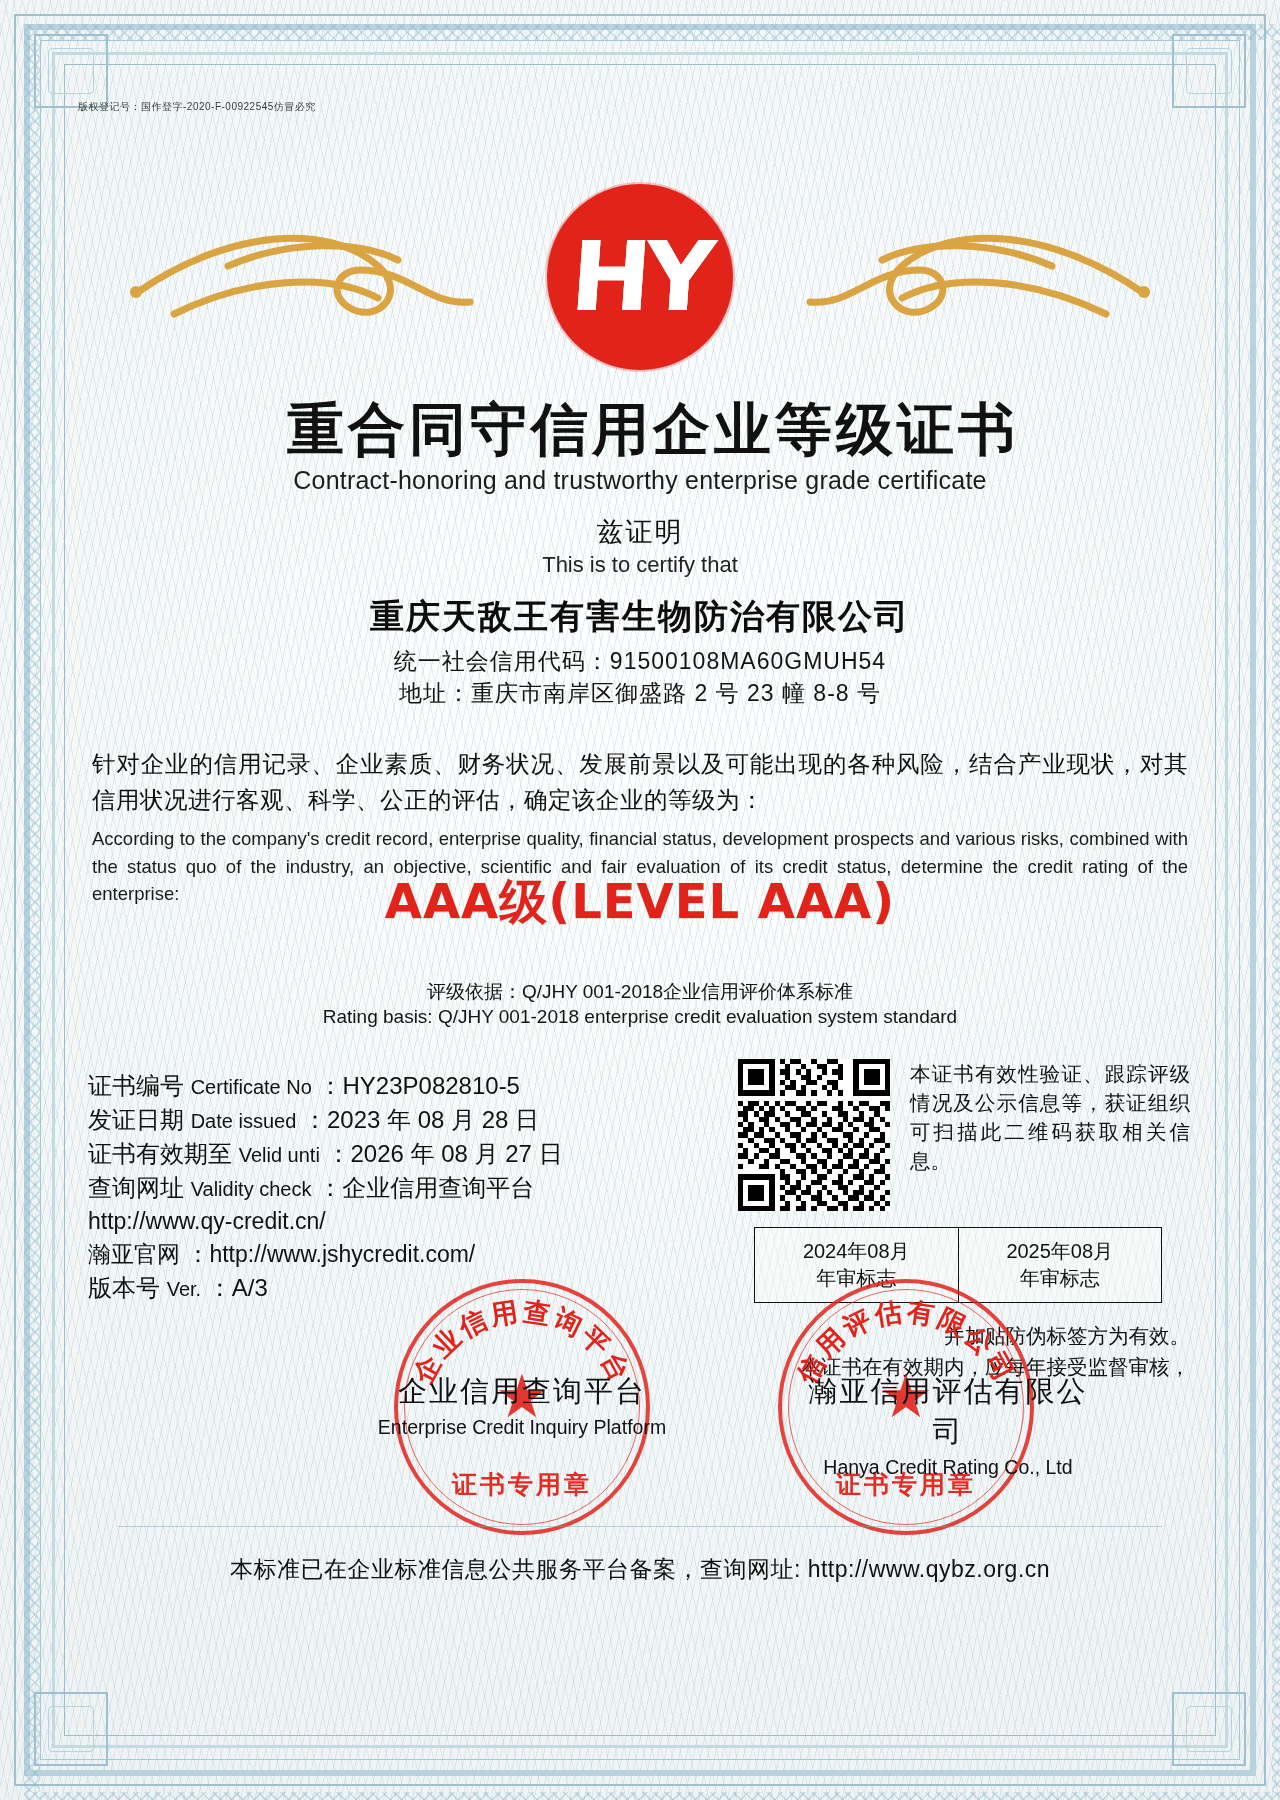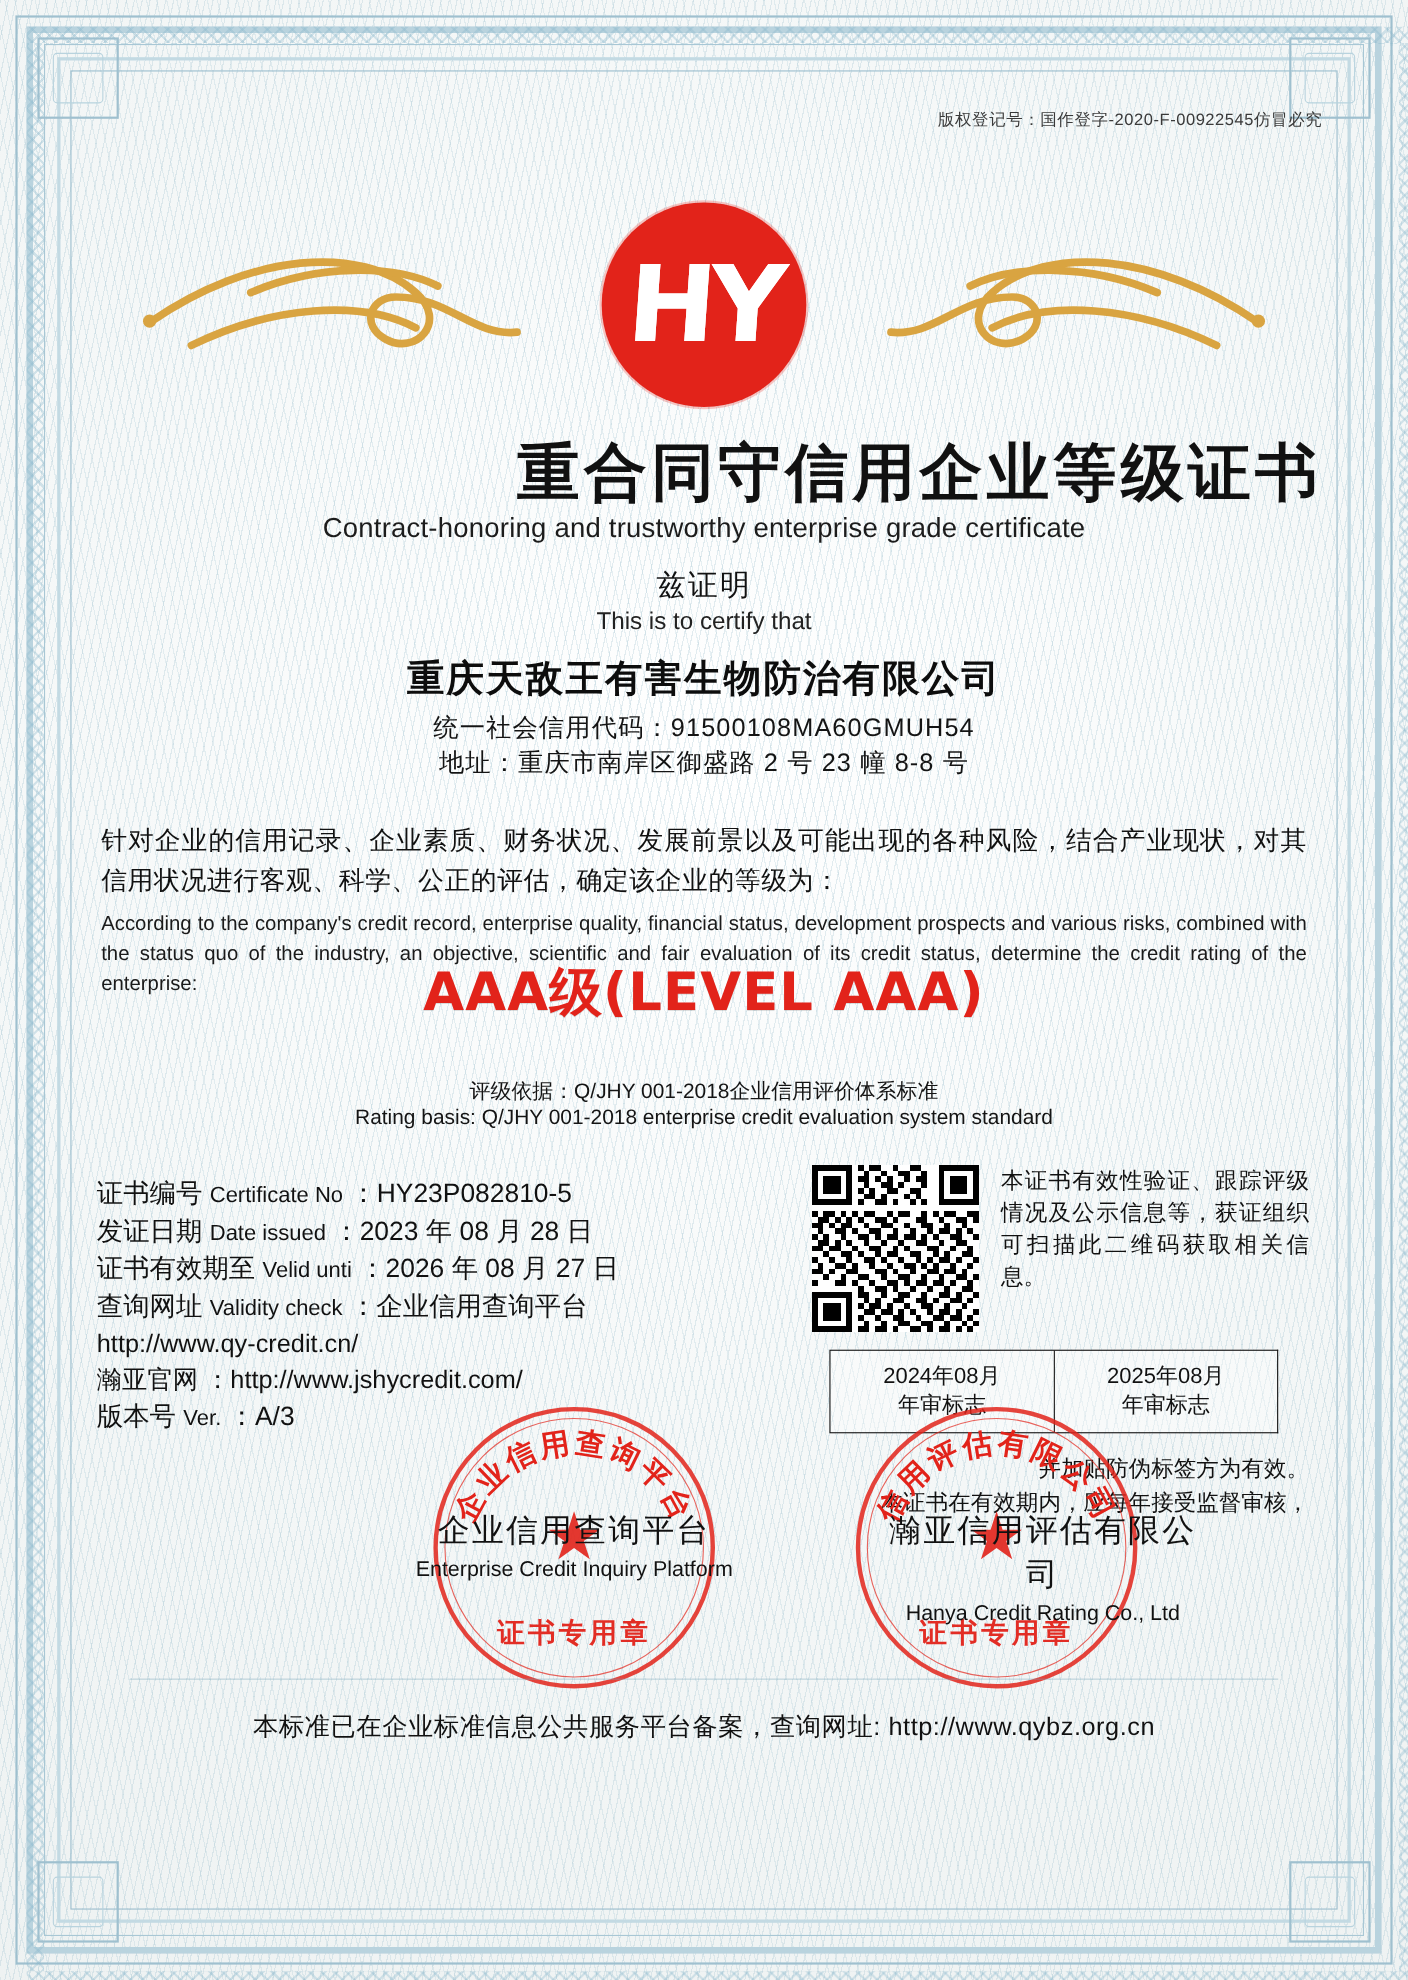--- a/index.html
+++ b/index.html
@@ -39,22 +39,22 @@
   .corner::after{content:"";position:absolute;left:12px;top:12px;right:12px;bottom:12px;border:1px solid #b8d3de;border-radius:4px;}
   .corner.tl{left:34px;top:34px;}
   .corner.tr{right:34px;top:34px;}
   .corner.bl{left:34px;bottom:34px;}
   .corner.br{right:34px;bottom:34px;}
 
   
   .content{position:absolute;left:78px;top:74px;width:1124px;height:1652px;}
 
   .copyright{
-    position:absolute;top:26px;left:0;width:1124px;text-align:right;
-    font-size:15px;color:#3a3a3a;letter-spacing:.5px;
+    position:absolute;top:26px;left:0;width:1124px;text-align:left;
+    font-size:10px;color:#3a3a3a;letter-spacing:.5px;
   }
 
   .ornament{position:absolute;top:100px;left:0;width:1124px;height:190px;}
   .ornament svg{display:block;}
 
   .logo{
     position:absolute;left:50%;top:110px;transform:translateX(-50%);
     width:186px;height:186px;border-radius:50%;background:#e2231a;
     display:flex;align-items:center;justify-content:center;
     box-shadow:0 0 0 2px rgba(226,35,26,.25);
@@ -66,21 +66,21 @@
     transform:skewX(-4deg);
     background:
       repeating-linear-gradient(66deg, rgba(226,35,26,.95) 0 3px, rgba(255,255,255,0) 3px 17px),
       repeating-linear-gradient(-40deg, rgba(226,35,26,.9) 0 3px, rgba(255,255,255,0) 3px 21px);
     -webkit-background-clip:text;background-clip:text;
     -webkit-text-fill-color:#fff;
     text-shadow:0 0 0 #fff;
   }
 
   .title-cn{
-    position:absolute;top:318px;left:0;width:1124px;text-align:right;
+    position:absolute;top:318px;left:13px;width:1124px;text-align:center;
     font-family:"DejaVu Sans","Liberation Sans",sans-serif;
     font-weight:bold;font-size:57px;letter-spacing:4px;color:#111;
   }
   .title-en{
     position:absolute;top:392px;left:0;width:1124px;text-align:center;
     font-size:25px;color:#1c1c1c;letter-spacing:.2px;
   }
   .certify-cn{
     position:absolute;top:440px;left:0;width:1124px;text-align:center;
     font-size:27px;color:#111;letter-spacing:2px;

